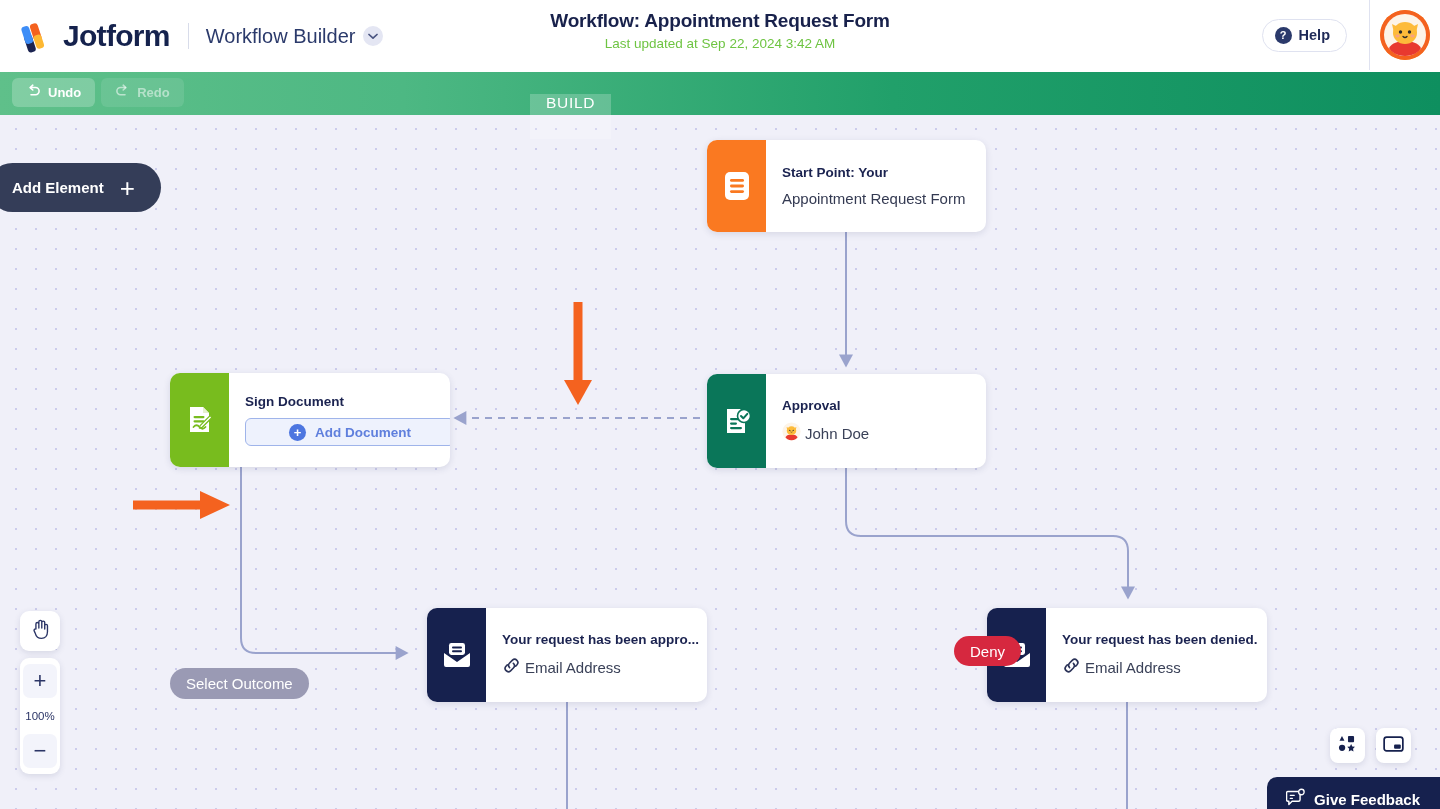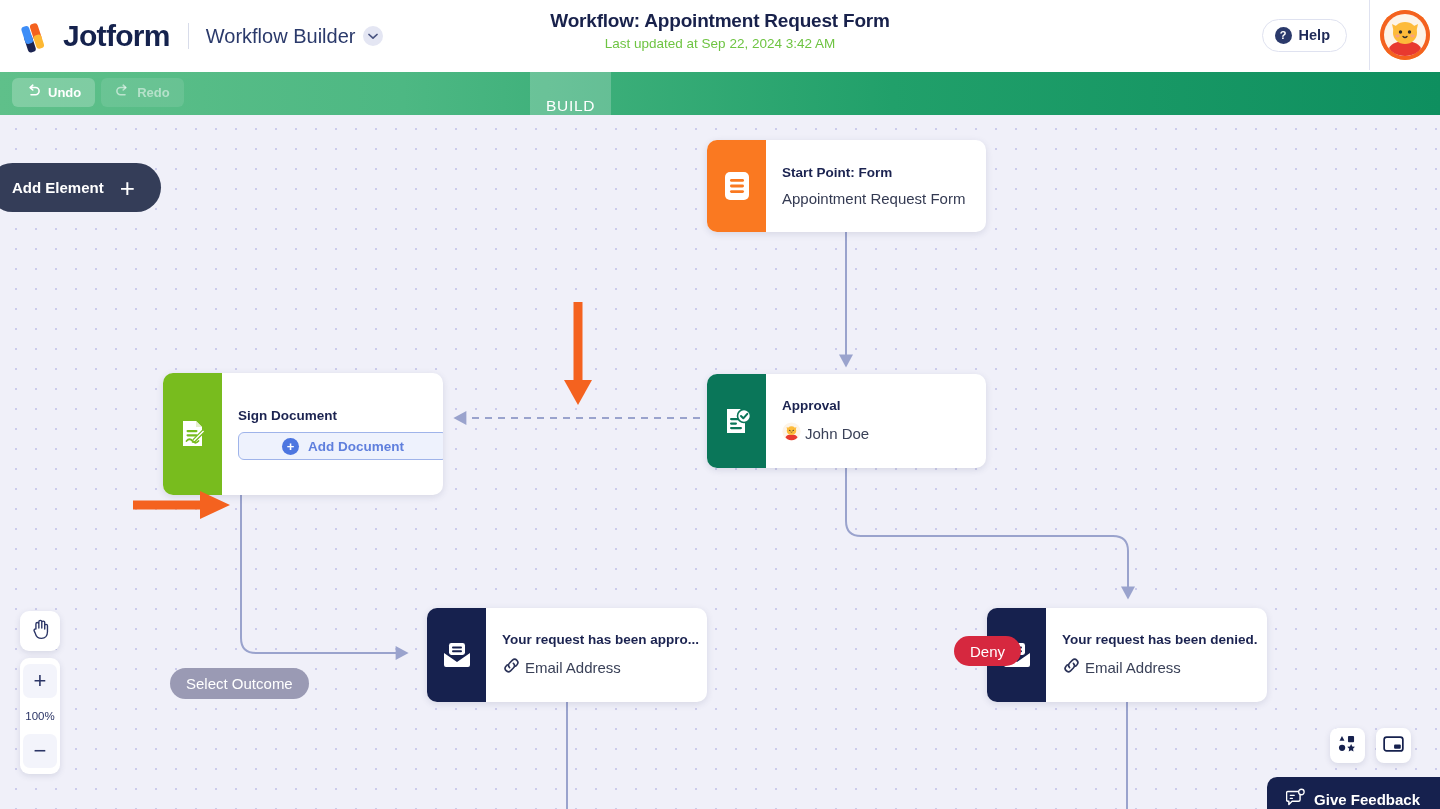--- a/index.html
+++ b/index.html
@@ -80,23 +80,23 @@
   .tb-left { display: flex; align-items: center; gap: 6px; padding-left: 12px; }
   .tb-btn {
     display: flex; align-items: center; gap: 7px;
     padding: 6px 14px; border-radius: 6px;
     font-size: 13px; font-weight: bold; color: #ffffff;
     background: rgba(255,255,255,0.22); cursor: pointer;
   }
   .tb-btn.disabled { color: rgba(255,255,255,0.5); background: rgba(255,255,255,0.10); }
   .tabs { position: absolute; left: 530px; top: 0; height: 45px; display: flex; }
   .tab {
-    height: 45px; display: flex; align-items: flex-end; justify-content: center;
+    height: 45px; display: flex; align-items: flex-start; justify-content: center;
     padding: 0 16px; font-size: 15.5px; letter-spacing: 0.7px;
-    color: #ffffff; cursor: pointer;
+    color: #ffffff; cursor: pointer; margin-top: 24px;
   }
   .tab.active { background: rgba(255,255,255,0.22); font-weight: normal; }
 
   
   .canvas {
     position: absolute; top: 115px; left: 0;
     width: 1440px; height: 694px;
     background-color: #f0f0f9;
     background-image: radial-gradient(#ccccec 1.1px, transparent 1.1px);
     background-size: 20px 20px;
@@ -132,21 +132,21 @@
   .node-title { font-size: 13.5px; font-weight: bold; color: #1b2350; white-space: nowrap; }
   .node-sub { font-size: 15px; color: #343a52; margin-top: 10px; white-space: nowrap; }
   .node-sub-row { display: flex; align-items: center; gap: 4px; margin-top: 9px; }
   .node-sub-row .txt { font-size: 15px; color: #3a4158; }
   .mini-avatar { font-size: 18px; line-height: 1; }
 
   .n-start { left: 707px; top: 25px; width: 279px; height: 92px; }
   .n-start .node-icon { background: #fa7921; }
   .n-approval { left: 707px; top: 259px; width: 279px; height: 94px; }
   .n-approval .node-icon { background: #0a7659; }
-  .n-sign { left: 163px; top: 258px; width: 280px; height: 122px; }
+  .n-sign { left: 170px; top: 258px; width: 280px; height: 94px; }
   .n-sign .node-icon { background: #78bc1e; }
   .n-mail-ok { left: 427px; top: 493px; width: 280px; height: 94px; }
   .n-mail-ok .node-icon { background: #16214e; }
   .n-mail-no { left: 987px; top: 493px; width: 280px; height: 94px; }
   .n-mail-no .node-icon { background: #16214e; }
 
   .add-doc-btn {
     margin-top: 9px;
     width: 210px; height: 28px; border-radius: 6px;
     border: 1.5px solid #9fb4ea; background: #eef2fd;
@@ -333,21 +333,21 @@
     <div class="node n-start">
       <div class="node-icon">
         <svg width="28" height="30" viewBox="0 0 28 30">
           <rect x="2" y="1" width="24" height="28" rx="5" fill="#ffffff"></rect>
           <rect x="7" y="8" width="14" height="2.8" rx="1.4" fill="#fa7921"></rect>
           <rect x="7" y="13.6" width="14" height="2.8" rx="1.4" fill="#fa7921"></rect>
           <rect x="7" y="19.2" width="14" height="2.8" rx="1.4" fill="#fa7921"></rect>
         </svg>
       </div>
       <div class="node-body">
-        <div class="node-title">Start Point: Form</div>
+        <div class="node-title">Start Point: Your</div>
         <div class="node-sub">Appointment Request Form</div>
       </div>
     </div>
 
     <div class="node n-approval">
       <div class="node-icon">
         <svg width="30" height="30" viewBox="0 0 30 30">
           <path d="M5 3 h13 l5 5 v19 h-18 z" fill="#ffffff"></path>
           <rect x="8" y="12" width="10" height="2.2" rx="1.1" fill="#0a7659"></rect>
           <rect x="8" y="16.5" width="7" height="2.2" rx="1.1" fill="#0a7659"></rect>

